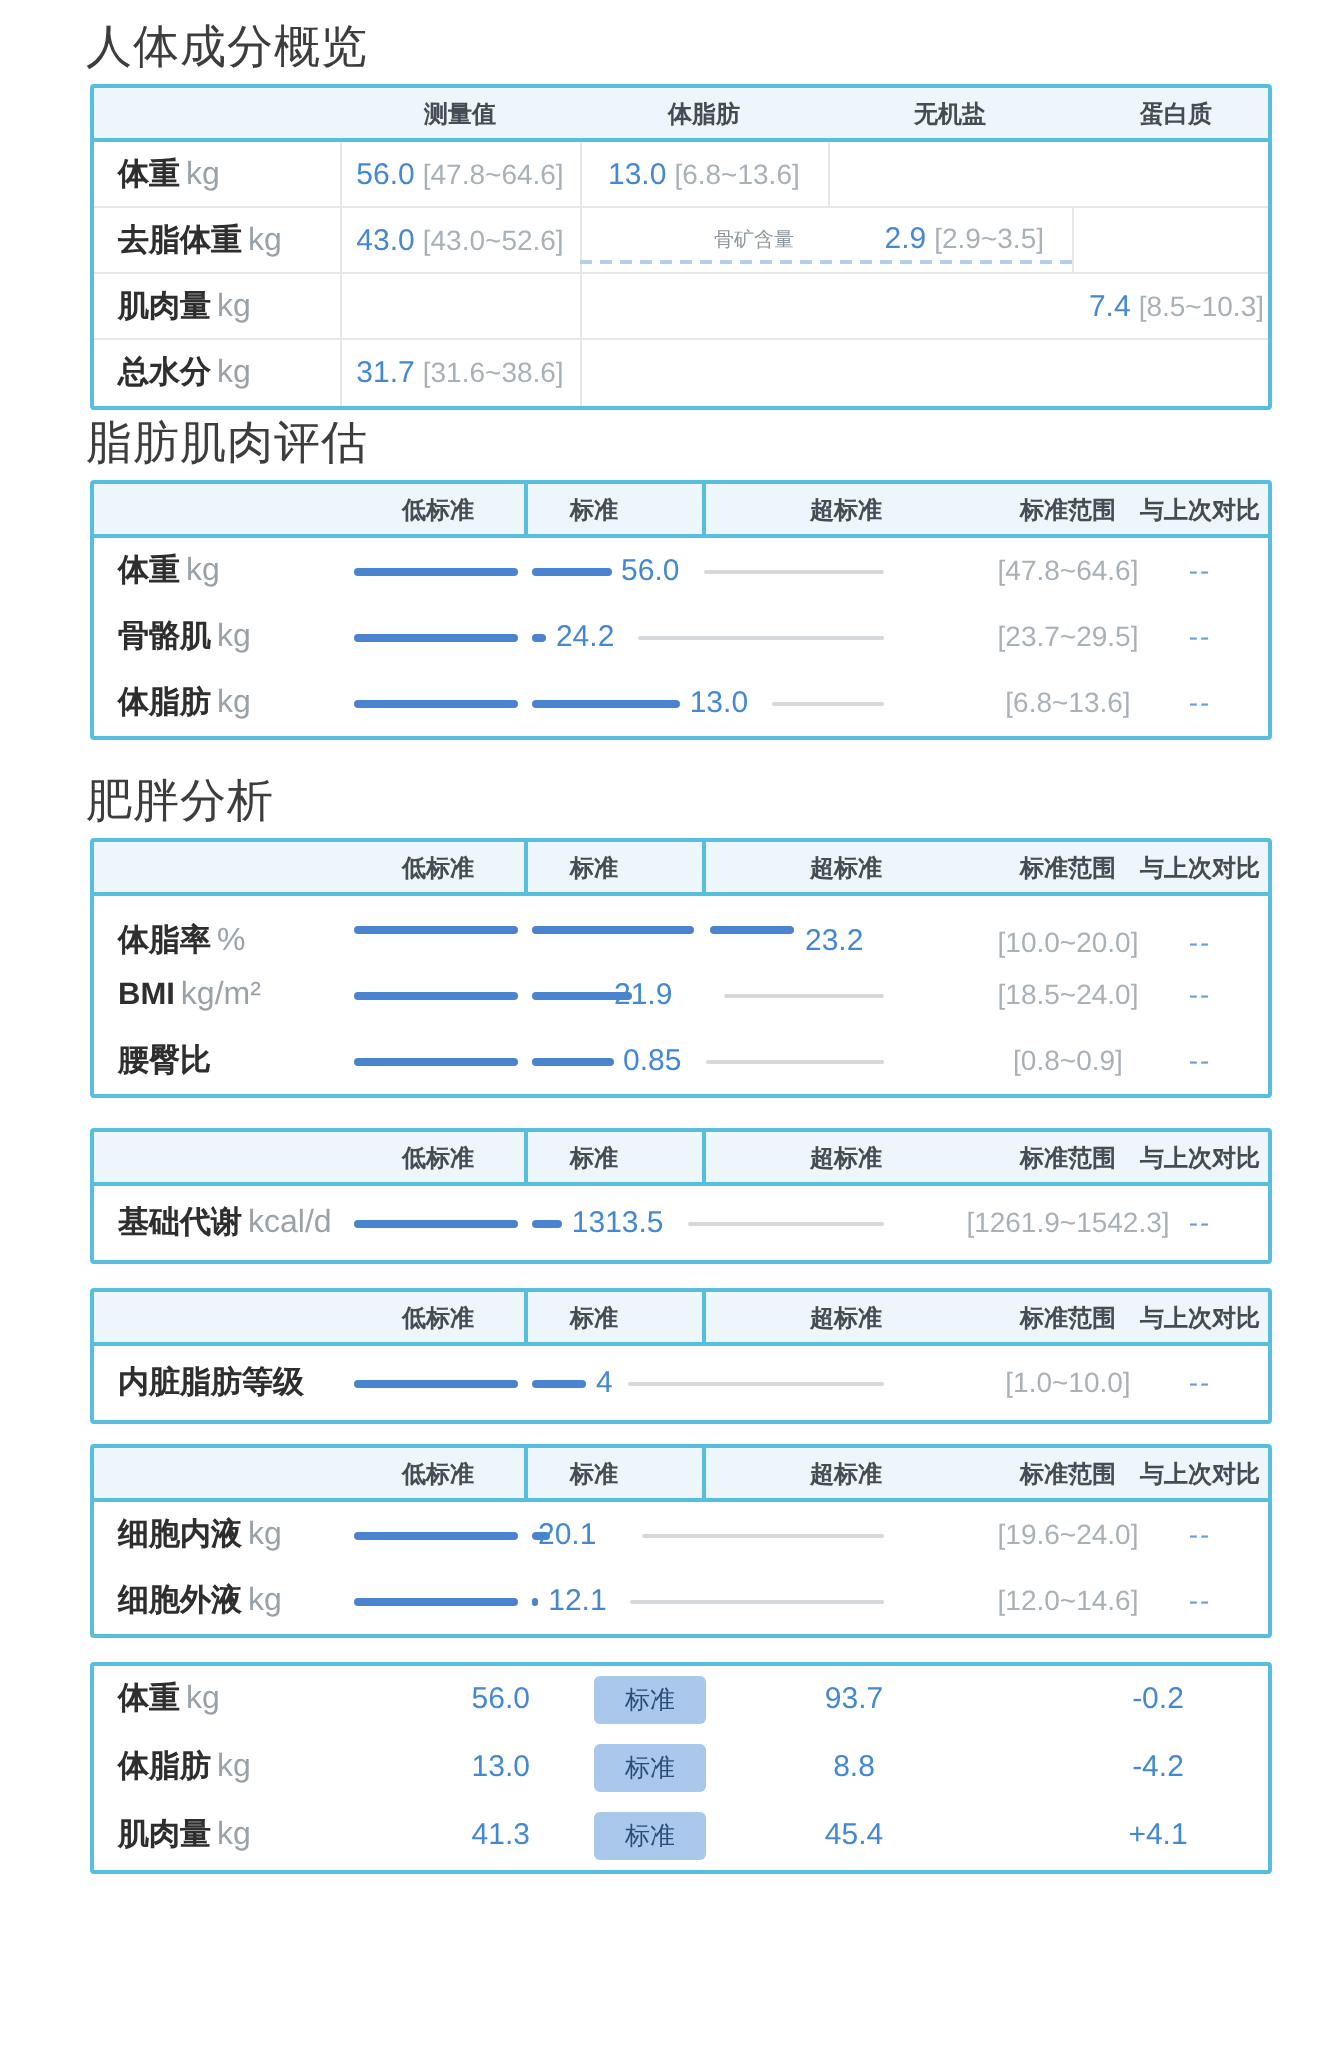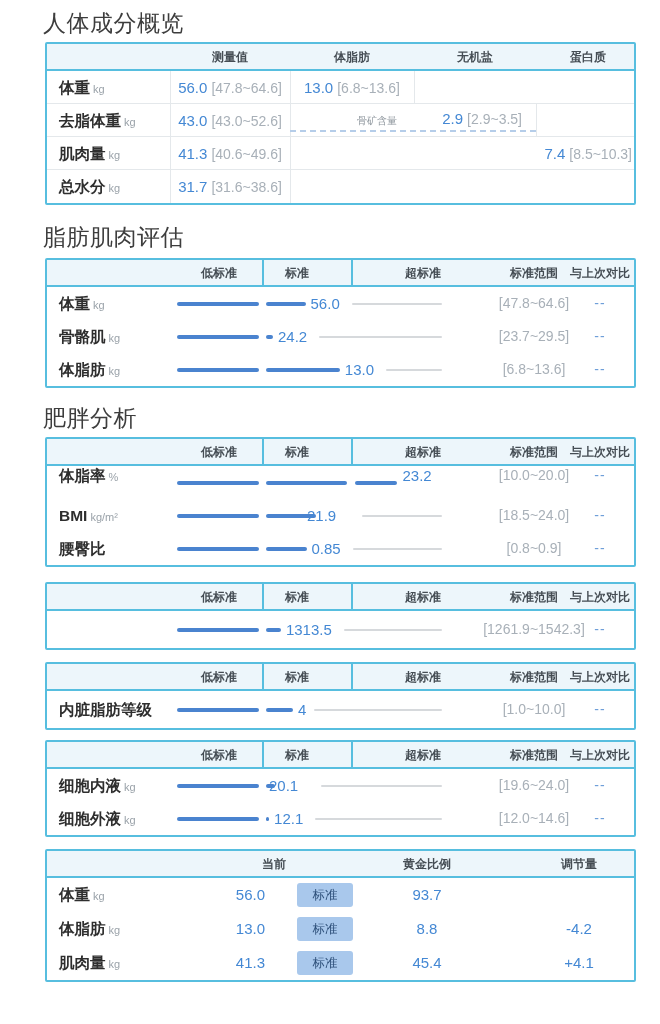--- a/index.html
+++ b/index.html
@@ -5,32 +5,32 @@
   :root{
     --accent:#57bedf; --hbg:#edf6fb; --vblue:#4488d4; --bblue:#4a83cf;
     --bgray:#d6d9dc; --rgray:#a8b0b8; --badgebg:#a9c8ec; --badgetxt:#2b4d77;
   }
   *{box-sizing:border-box;}
   html,body{margin:0;padding:0;}
   body{width:660px;height:1024px;background:#fff;font-family:"Liberation Sans","DejaVu Sans",sans-serif;overflow:hidden;}
   .wrap{position:relative;width:660px;height:1024px;background:#fff;}
   h1.sec{font-size:23px;font-weight:500;color:#3d3d3d;margin:0 0 3px 43px;line-height:32px;letter-spacing:0.5px;}
   #t1{padding-top:7px;}
-  #t2{margin-top:18px;font-family:Liberation Mono, monospace;}
+  #t2{}
   #t3{margin-top:14px;}
   .tbl{position:relative;margin-left:45px;width:591px;border:2px solid var(--accent);border-radius:2px;background:#fff;}
   .thead{position:relative;height:27px;background:var(--hbg);border-bottom:2px solid var(--accent);}
   .th{position:absolute;top:0;line-height:27px;font-size:12px;color:#454d54;font-weight:600;transform:translateX(-50%);white-space:nowrap;}
   .vdiv{position:absolute;top:0;bottom:0;width:2px;background:var(--accent);}
   
   .ov-row{position:relative;height:33px;border-bottom:1px solid #e4e8eb;}
   .ov-row:last-child{border-bottom:none;}
   .ov-vline{position:absolute;top:0;bottom:0;width:1px;background:#e4e8eb;}
   .rlabel{position:absolute;left:12px;top:0;font-size:15.5px;font-weight:700;color:#2e2e2e;white-space:nowrap;}
-  .rlabel .unit{font-size:11px;color:#9aa2a9;font-weight:400;margin-left:3px;}
+  .rlabel .unit{font-size:16px;color:#9aa2a9;font-weight:400;margin-left:3px;}
   .bv{color:var(--vblue);font-size:15px;font-weight:500;}
   .br{color:var(--rgray);font-size:14px;font-weight:400;margin-left:4px;}
   .ov-meas{position:absolute;left:123px;width:120px;text-align:center;white-space:nowrap;}
   .ov-fat{position:absolute;left:257px;white-space:nowrap;}
   .ov-merge{position:absolute;left:243px;width:246px;top:0;bottom:4px;border-bottom:2px dashed #b5cde9;}
   .ov-merge .mv{position:absolute;right:14px;top:0;white-space:nowrap;}
   .bone-label{position:absolute;left:64px;bottom:-7px;font-size:10px;color:#8f979e;padding:0 3px;white-space:nowrap;}
   .ov-prot{position:absolute;left:450px;width:135px;text-align:right;white-space:nowrap;}
   
   .ct-row{position:relative;height:33px;}
@@ -77,21 +77,20 @@
           <span class="ov-meas"><span class="bv">43.0</span><span class="br">[43.0~52.6]</span></span>
           <div class="ov-merge">
             <span class="mv" style="line-height: 30px;"><span class="bv">2.9</span><span class="br">[2.9~3.5]</span></span>
             <span class="bone-label">骨矿含量</span>
           </div>
         </div>
         <div class="ov-row" style="line-height: 33px;">
           <div class="ov-vline" style="left: 123px;"></div>
           <div class="ov-vline" style="left: 243px;"></div>
           <span class="rlabel"><b>肌肉量</b><span class="unit">kg</span></span>
-          <span class="ov-meas"><span class="bv">41.3</span><span class="br">[40.6~49.6]</span></span>
           <span class="ov-prot"><span class="bv">7.4</span><span class="br">[8.5~10.3]</span></span>
         </div>
         <div class="ov-row" style="line-height: 33px;">
           <div class="ov-vline" style="left: 123px;"></div>
           <div class="ov-vline" style="left: 243px;"></div>
           <span class="rlabel"><b>总水分</b><span class="unit">kg</span></span>
           <span class="ov-meas"><span class="bv">31.7</span><span class="br">[31.6~38.6]</span></span>
         </div>
       </div>
   </div>
@@ -146,21 +145,21 @@
         <div class="thead">
           <span class="th" style="left: 172px;">低标准</span>
           <span class="th" style="left: 250px;">标准</span>
           <span class="th" style="left: 376px;">超标准</span>
           <span class="th" style="left: 487px;">标准范围</span>
           <span class="th" style="left: 553px;">与上次对比</span>
           <div class="vdiv" style="left: 215px;"></div>
           <div class="vdiv" style="left: 304px;"></div>
         </div>
         <div>
-          <div class="ct-row" style="height: 33px; line-height: 19px;">
+          <div class="ct-row" style="height: 33px; line-height: 46px;">
             <span class="rlabel"><b>体脂率</b><span class="unit">%</span></span>
             <div class="seg" style="left: 130px; width: 82px;"></div>
             <div class="seg" style="left: 219px; width: 81px;"></div>
             <div class="seg" style="left: 308px; width: 42.496px;"></div>
             <span class="val" style="left: 355.496px;">23.2</span>
             <span class="rrange">[10.0~20.0]</span>
             <span class="rcomp">--</span>
           </div>
           <div class="ct-row" style="height: 33px; line-height: 33px;">
             <span class="rlabel"><b>BMI</b><span class="unit">kg/m²</span></span>
@@ -190,20 +189,21 @@
           <span class="th" style="left: 172px;">低标准</span>
           <span class="th" style="left: 250px;">标准</span>
           <span class="th" style="left: 376px;">超标准</span>
           <span class="th" style="left: 487px;">标准范围</span>
           <span class="th" style="left: 553px;">与上次对比</span>
           <div class="vdiv" style="left: 215px;"></div>
           <div class="vdiv" style="left: 304px;"></div>
         </div>
         <div>
           <div class="ct-row" style="height: 37px; line-height: 37px;">
+            <span class="rlabel"><b>基础代谢</b><span class="unit">kcal/d</span></span>
             <div class="seg" style="left: 130px; width: 82px;"></div>
             <div class="seg" style="left: 219px; width: 14.9058px;"></div>
             <span class="val" style="left: 238.906px;">1313.5</span>
             <div class="gline" style="left: 296.906px; width: 98.0942px;"></div>
             <span class="rrange">[1261.9~1542.3]</span>
             <span class="rcomp">--</span>
           </div>
         </div>
       </div>
     </div>
@@ -260,31 +260,27 @@
             <div class="gline" style="left: 268.115px; width: 126.885px;"></div>
             <span class="rrange">[12.0~14.6]</span>
             <span class="rcomp">--</span>
           </div>
         </div>
       </div>
     </div>
 
 
   <div class="tbl mt12" id="bt-table">
-    <div class="thead" id="bt-head">
-        <span class="th" style="left: 227px;">当前</span>
-        <span class="th" style="left: 380px;">黄金比例</span>
-        <span class="th" style="left: 532px;">调节量</span>
-      </div>
     <div id="bt-body">
         <div class="bt-row" style="line-height: 34px;">
           <span class="rlabel"><b>体重</b><span class="unit">kg</span></span>
           <span class="bt-cur">56.0</span>
           <div class="badge">标准</div>
           <span class="bt-gold">93.7</span>
+          <span class="bt-delta">-0.2</span>
         </div>
         <div class="bt-row" style="line-height: 34px;">
           <span class="rlabel"><b>体脂肪</b><span class="unit">kg</span></span>
           <span class="bt-cur">13.0</span>
           <div class="badge">标准</div>
           <span class="bt-gold">8.8</span>
           <span class="bt-delta">-4.2</span>
         </div>
         <div class="bt-row" style="line-height: 34px;">
           <span class="rlabel"><b>肌肉量</b><span class="unit">kg</span></span>

